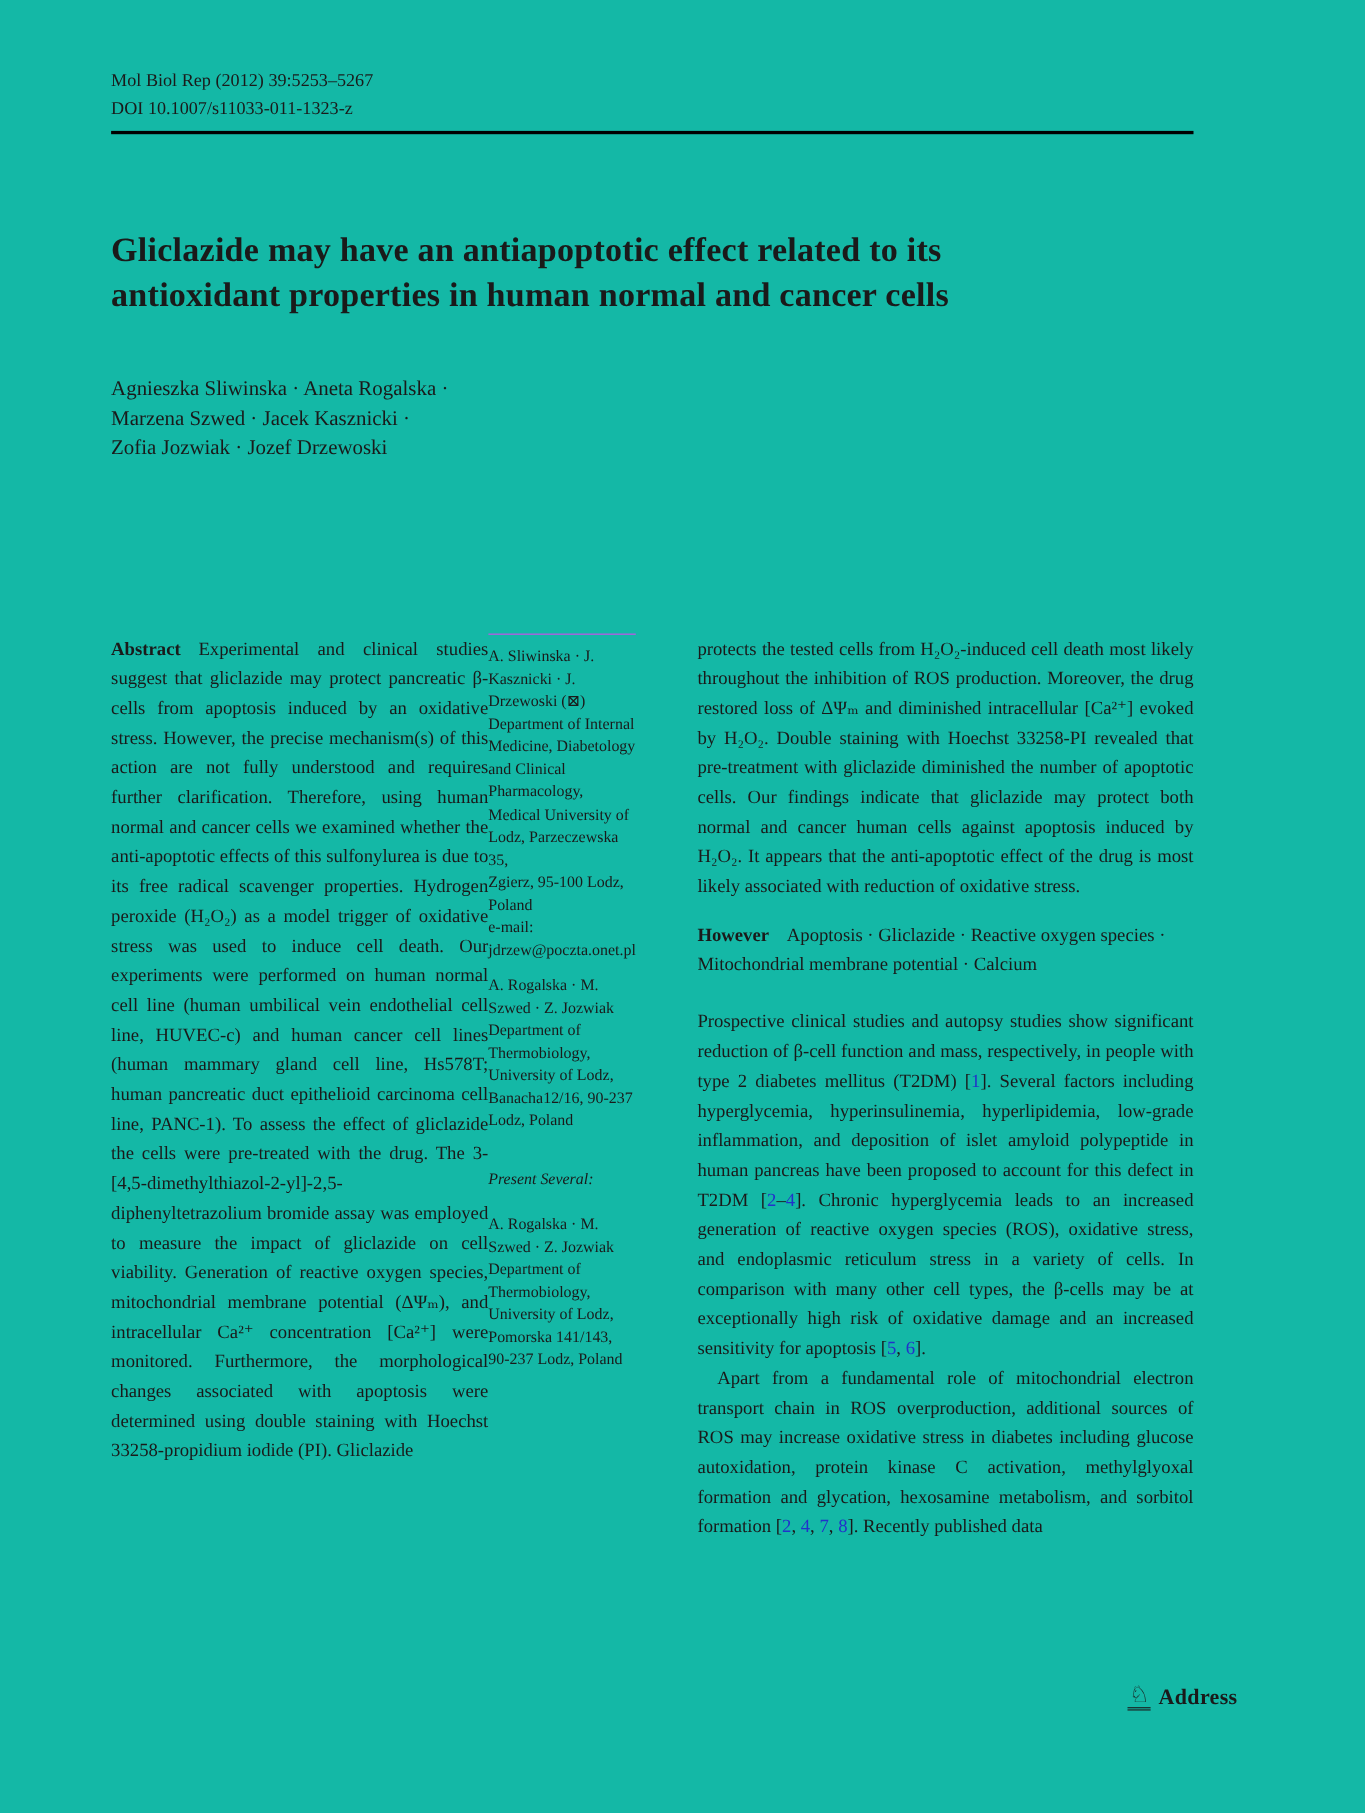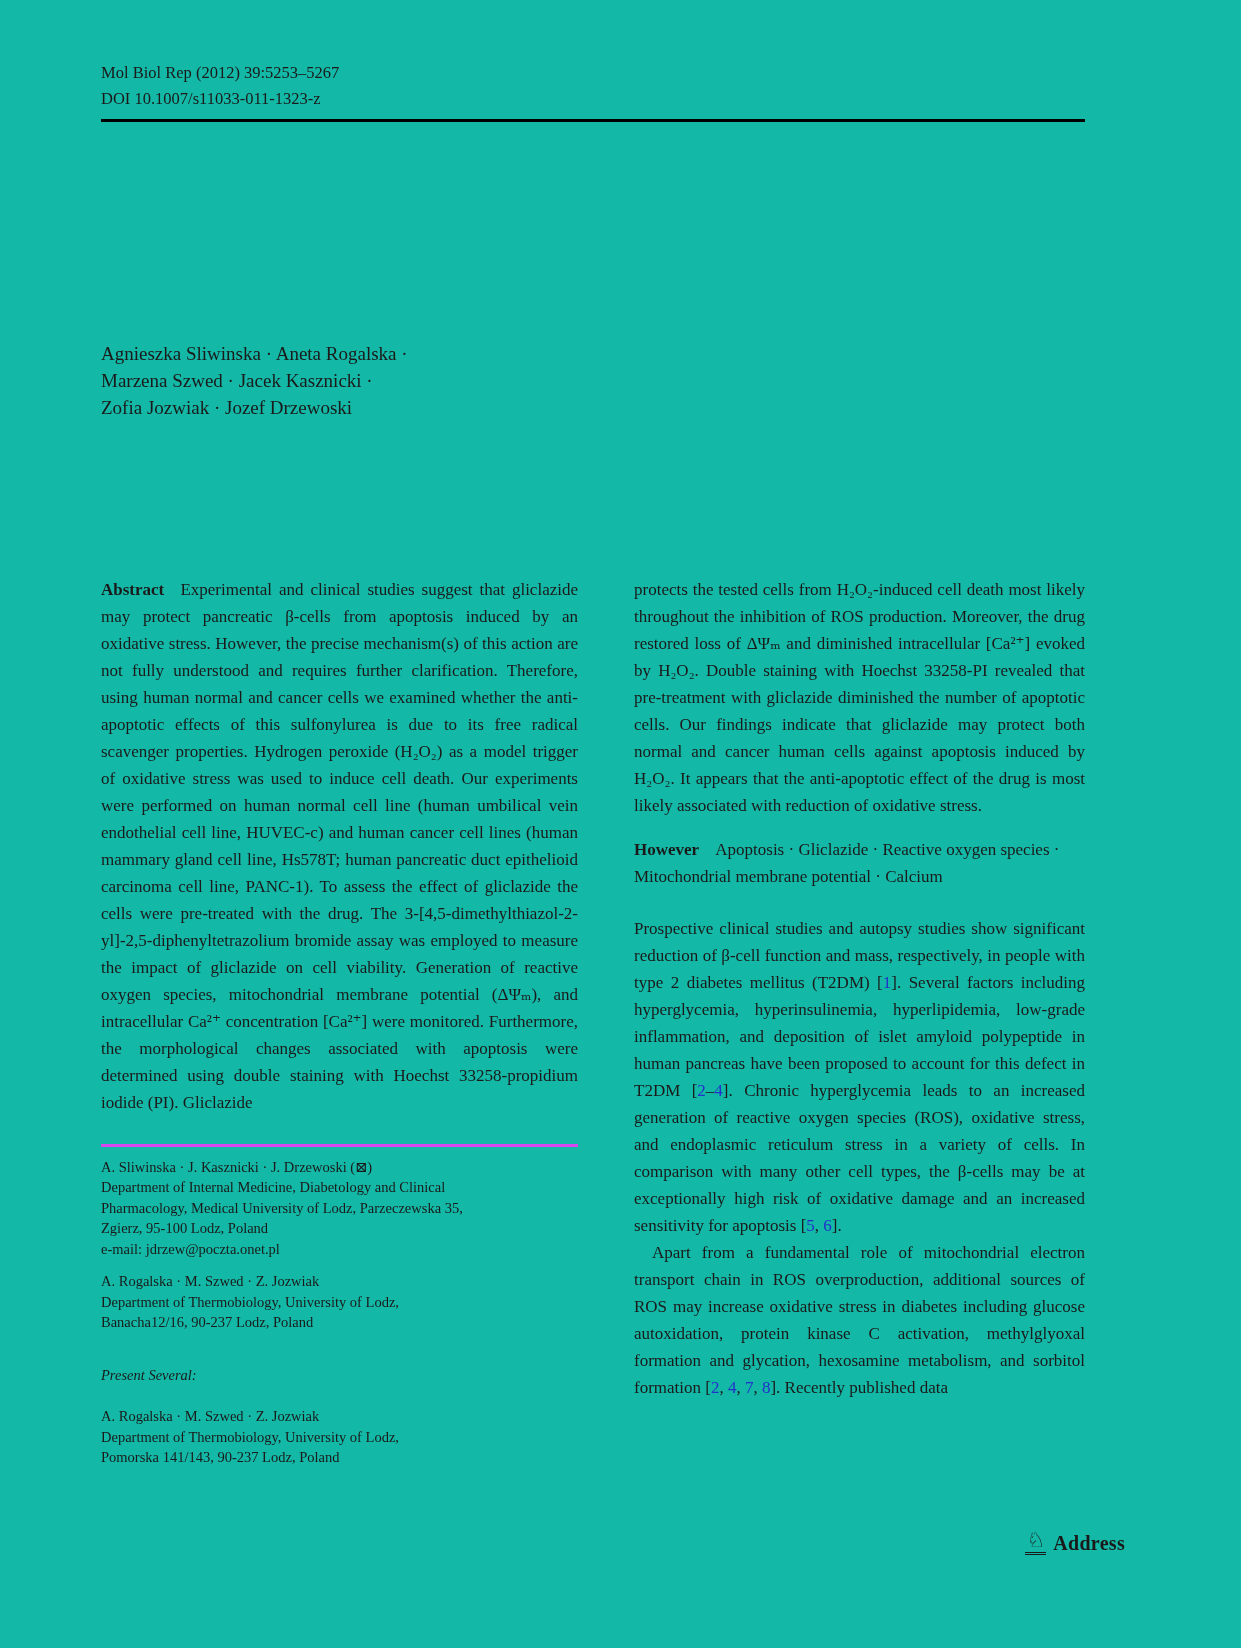--- a/index.html
+++ b/index.html
@@ -20,34 +20,34 @@
   }
   .authors{
     position:absolute;left:101px;top:340px;
     font-size:19px;font-weight:normal;line-height:27px;white-space:pre-line;
   }
   .dates{position:absolute;left:101px;top:501px;font-size:16.5px;line-height:25px;}
   .columns{
     position:absolute;left:101px;top:576px;width:984px;height:912px;
     display:flex;gap:56px;
   }
-  .col-left{width:477px;display:flex;flex-direction:column;justify-content:space-between;}
+  .col-left{width:477px;display:flex;}
   .col-right{width:451px;}
   .body-par{
     margin:0;font-size:17px;line-height:27px;text-align:justify;
   }
   .b{font-weight:bold;}
   .i{font-style:italic;}
   .lbl{margin-right:0.95em;}
   .indent{text-indent:18px;}
   .keywords{margin:17px 0 0 0;font-size:17px;line-height:27px;text-align:left;}
   .section-heading{margin:46px 0 0 0;font-size:18px;font-weight:bold;line-height:24px;}
   .intro-par{margin-top:25px;}
   .footnotes{
-    border-top:3px solid #d946ef;
+    border-top:1px solid #d946ef;
     padding-top:10px;
     font-size:14.5px;line-height:20.5px;
   }
   .fn{white-space:pre-line;margin:0 0 12px 0;}
   .fn:last-child{margin-bottom:0;}
   .ref{color:#2231cb;cursor:pointer;}
   .springer{
     position:absolute;top:1530px;right:116px;
     display:flex;align-items:flex-end;gap:7px;
   }
@@ -63,20 +63,22 @@
 
 <div class="page">
 
   <div class="header">
     <div>Mol Biol Rep (2012) 39:5253–5267</div>
     <div>DOI 10.1007/s11033-011-1323-z</div>
   </div>
 
   <div class="rule"></div>
 
+  <h1 class="title">Gliclazide may have an antiapoptotic effect related to its
+antioxidant properties in human normal and cancer cells</h1>
 
   <div class="authors">Agnieszka Sliwinska · Aneta Rogalska ·
 Marzena Szwed · Jacek Kasznicki ·
 Zofia Jozwiak · Jozef Drzewoski</div>
 
 
   <div class="columns">
 
     <div class="col-left">
       <p class="body-par">

